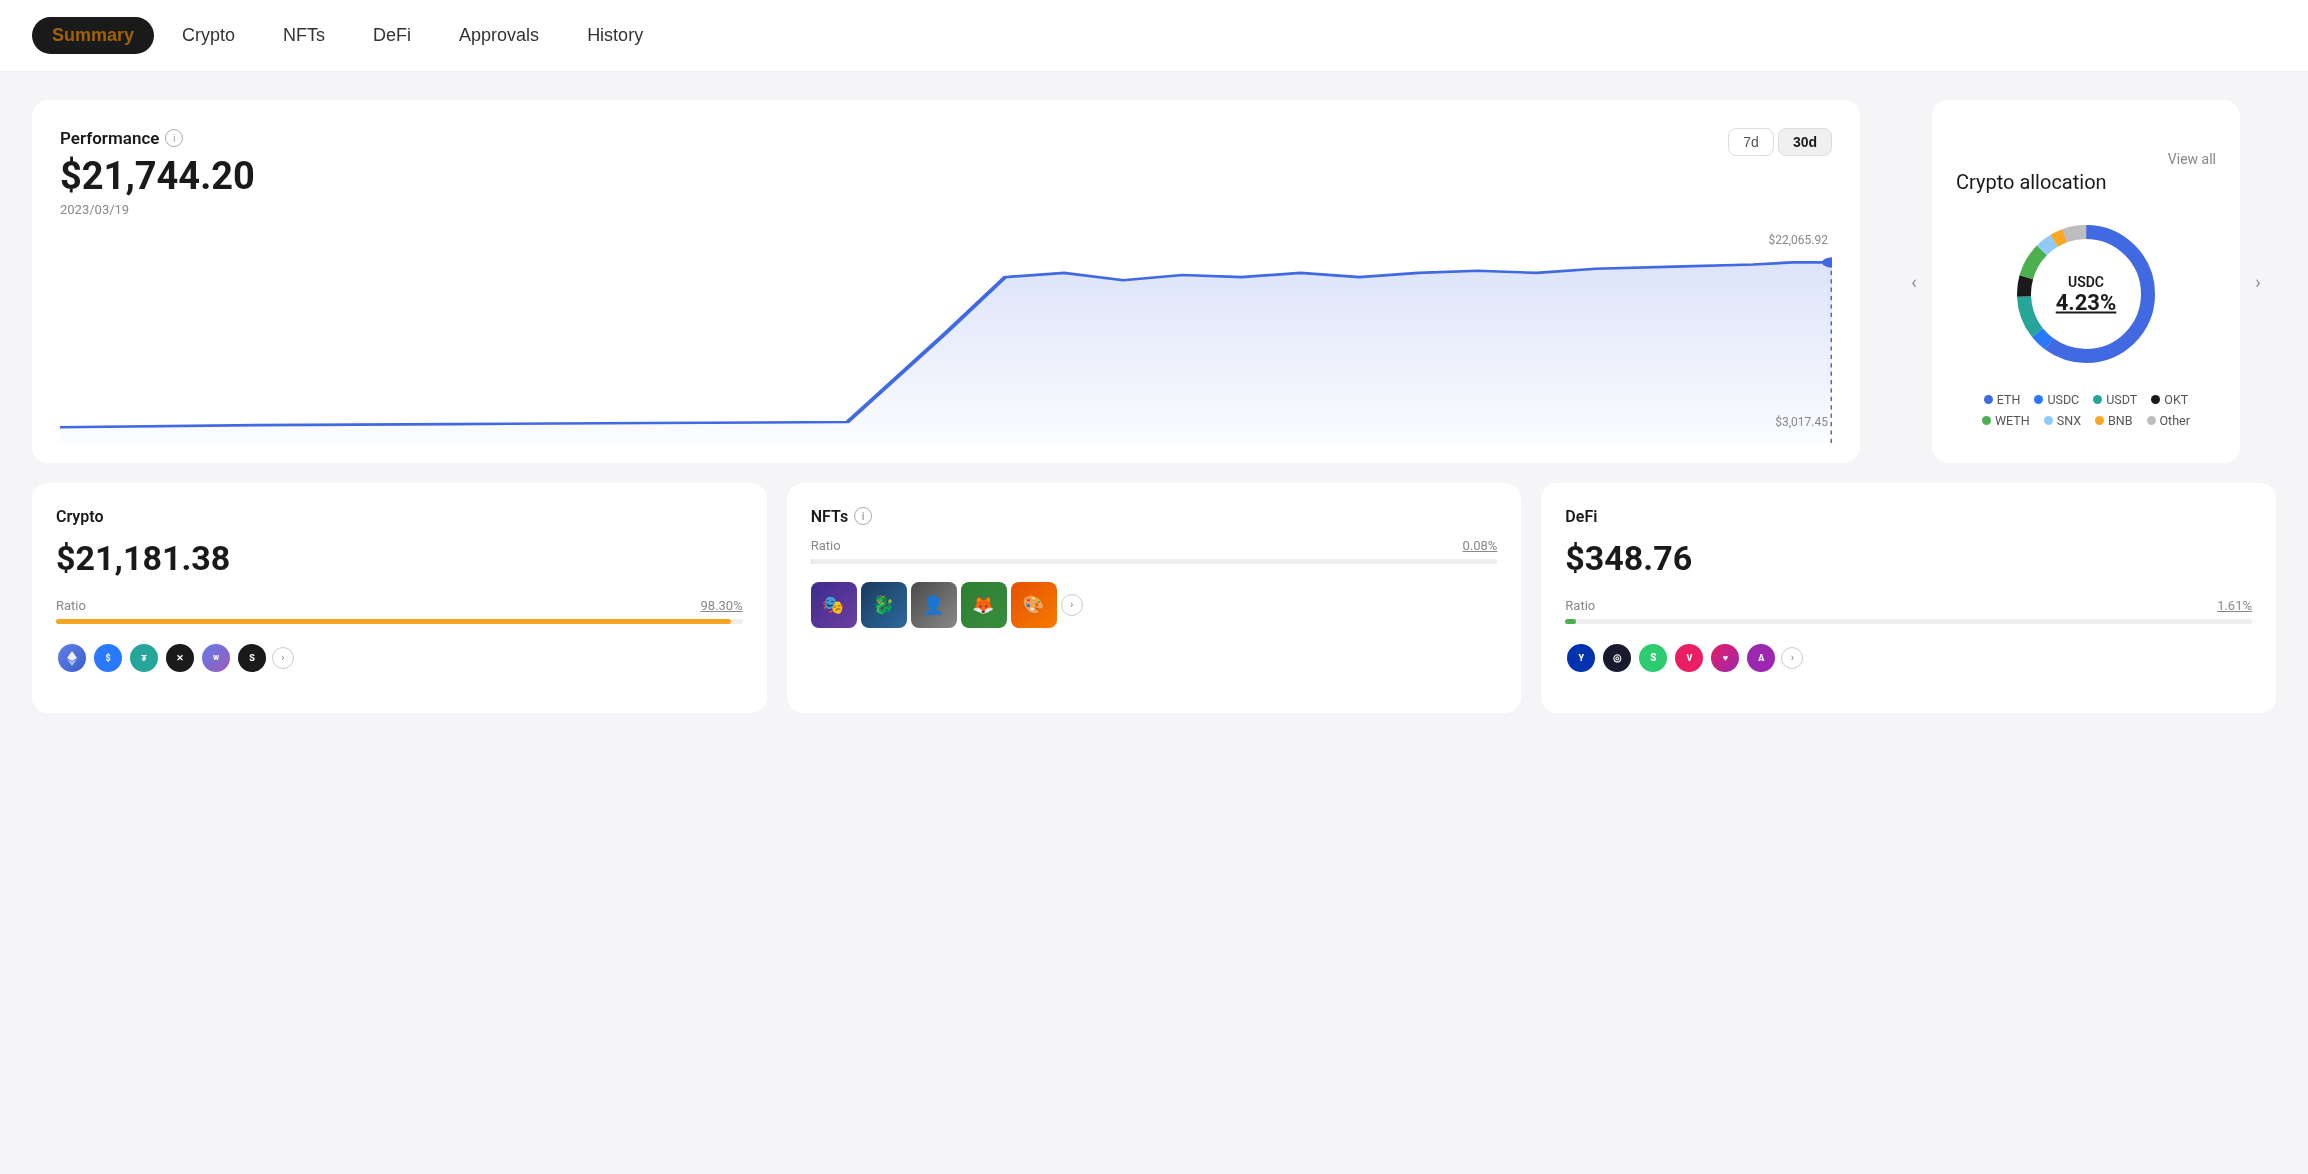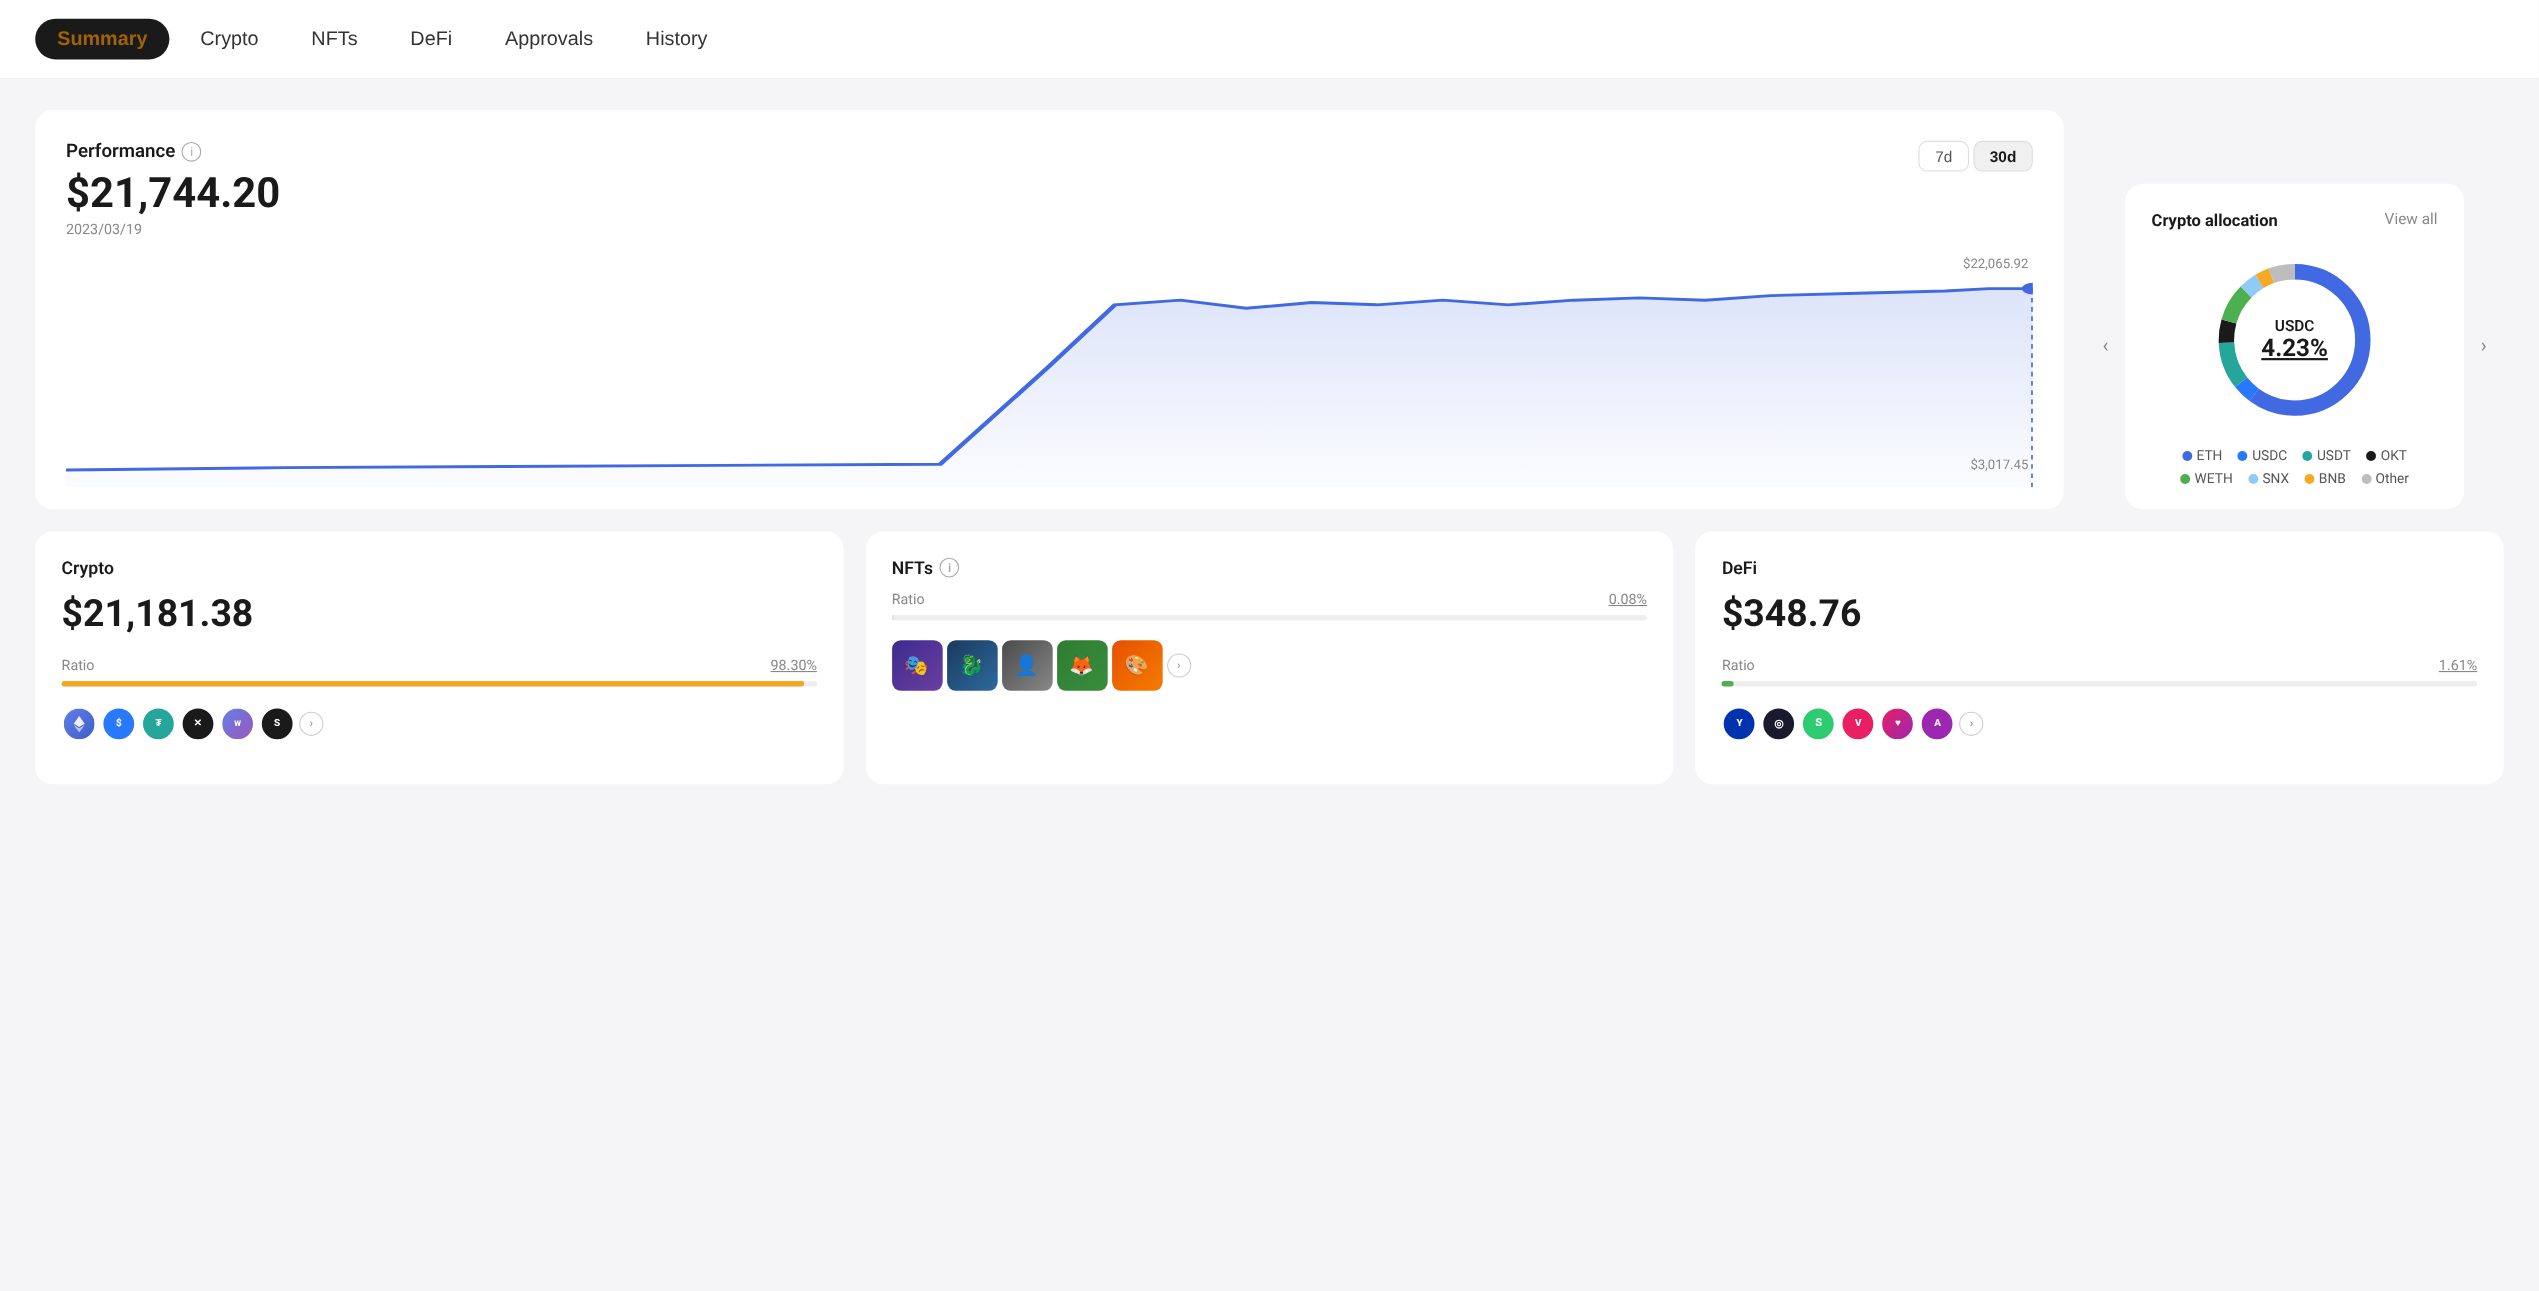--- a/index.html
+++ b/index.html
@@ -38,23 +38,22 @@
     }
 
     
     .main {
       padding: 28px 32px;
     }
 
     
     .top-row {
       display: flex;
-      gap: 20px;
+      gap: 36px;
       margin-bottom: 20px;
-      align-items: flex-end;
     }
 
     
     .performance-card {
       flex: 1;
       background: #fff;
       border-radius: 16px;
       padding: 28px 28px 20px 28px;
       position: relative;
       min-height: 320px;
@@ -153,22 +152,23 @@
       display: flex;
       flex-direction: column;
     }
     .alloc-header {
       display: flex;
       justify-content: space-between;
       align-items: center;
       margin-bottom: 20px;
     }
     .alloc-title {
-      font-size: 15px;
-      font-weight: 700;
+      font-size: 20px;
+      font-weight: 400;
+      margin-top: 46px;
     }
     .view-all {
       font-size: 14px;
       color: #888;
       cursor: pointer;
     }
     .donut-container {
       display: flex;
       justify-content: center;
       align-items: center;

